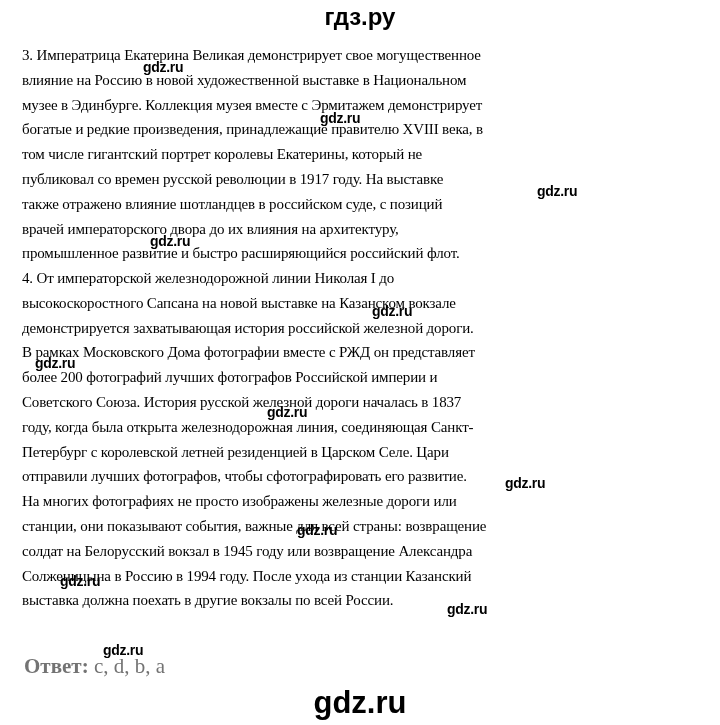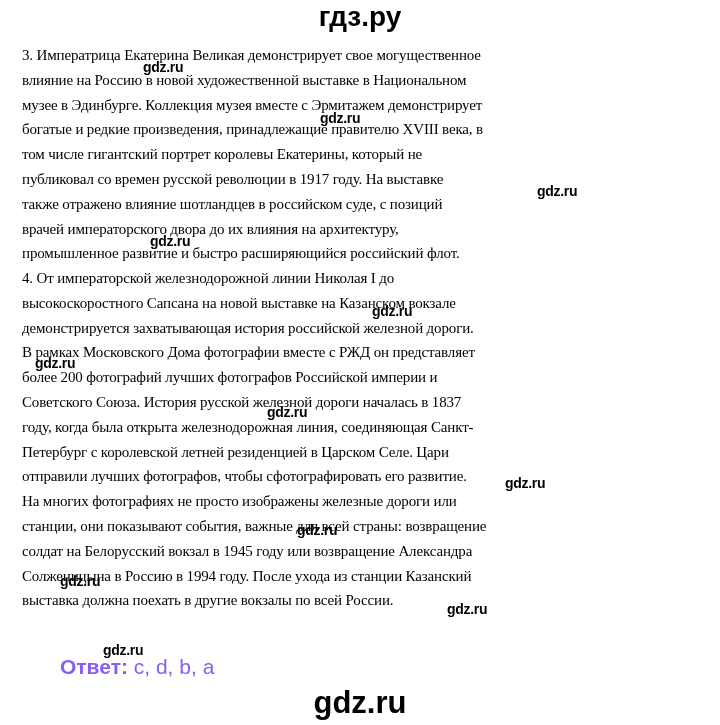--- a/index.html
+++ b/index.html
@@ -12,45 +12,44 @@
     color: #000000;
   }
   .site-header {
     position: absolute;
     top: 1px;
     left: 0;
     width: 100%;
     text-align: center;
     font-family: "Liberation Sans", sans-serif;
     font-weight: bold;
-    font-size: 28px;
+    font-size: 24px;
     line-height: 32px;
     color: #000000;
   }
   .para {
     position: absolute;
     left: 22px;
     font-family: Liberation Serif, serif;
     font-size: 15px;
     line-height: 24.8px;
     letter-spacing: -0.15px;
     white-space: pre;
     color: #000000;
   }
   .para-3 { top: 43px; }
   .para-4 { top: 266px; }
   .answer-line {
     position: absolute;
     left: 24px;
     top: 654px;
-    font-family: Liberation Sans, sans-serif;
+    font-family: Liberation Serif, serif;
     font-size: 21px;
     line-height: 25px;
-    color: #8b5cf6;
-    margin-left: 36px;
+    color: #737373;
   }
   .answer-label { font-weight: bold; }
   .wm-layer { position: absolute; inset: 0; pointer-events: none; }
   .wm {
     position: absolute;
     font-family: "Liberation Sans", sans-serif;
     font-weight: bold;
     font-size: 14px;
     line-height: 14px;
     letter-spacing: -0.3px;

